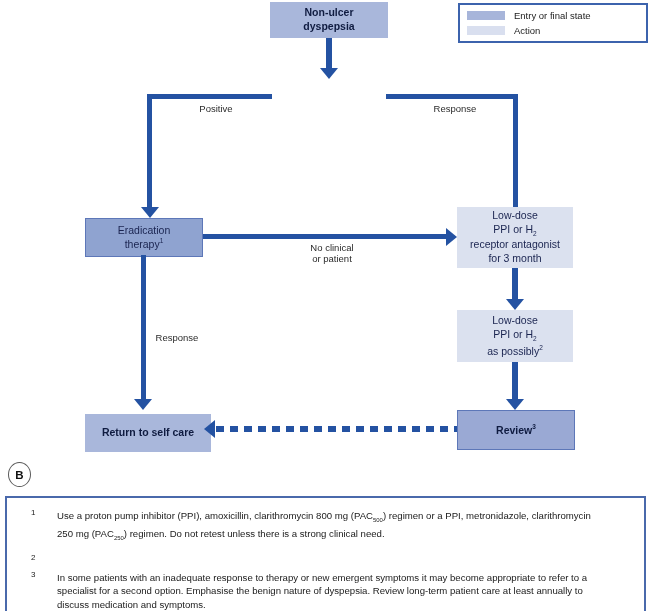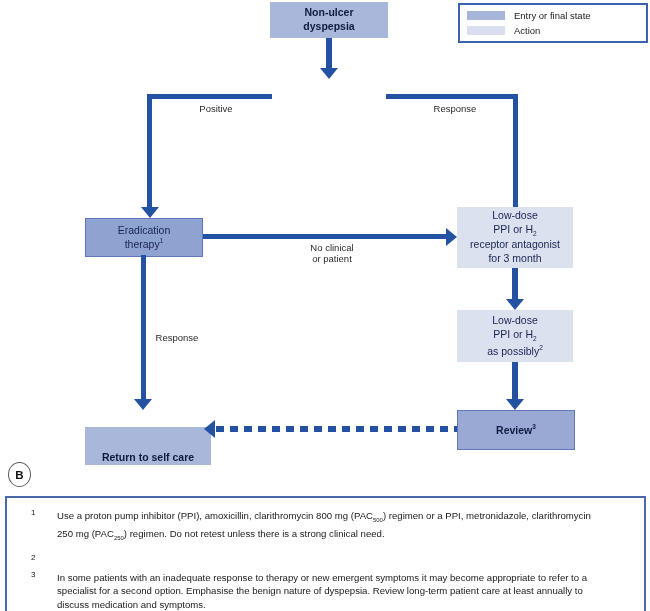--- a/index.html
+++ b/index.html
@@ -106,21 +106,21 @@
     <span><span>as possibly</span><sup>2</sup></span>
   </div>
 
   <div class="line" style="left:512px;top:362px;width:6px;height:37px;"></div>
   <div class="arrow-down" style="left:506px;top:399px;"></div>
 
   <div class="line" style="left:141px;top:255px;width:5px;height:144px;"></div>
   <div class="arrow-down" style="left:134px;top:399px;"></div>
   <div class="edge-label" style="left:147px;top:332px;width:60px;">Response</div>
 
-  <div class="node entry bold" style="left:85px;top:427px;width:126px;height:38px;justify-content:flex-end;">
+  <div class="node entry bold" style="left:85px;top:414px;width:126px;height:38px;">
     <span>Return to self care</span>
   </div>
 
   <div class="node state-light bold" style="left:457px;top:410px;width:116px;height:38px;">
     <span><span>Review</span><sup>3</sup></span>
   </div>
 
   <div class="dash-line" style="left:216px;top:426px;width:241px;"></div>
   <div class="arrow-left" style="left:204px;top:420px;"></div>
 

